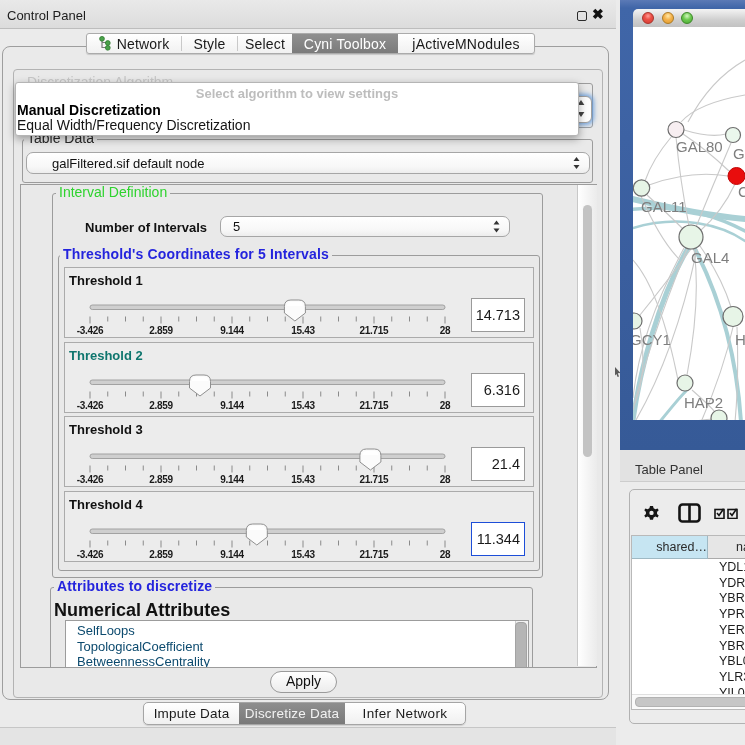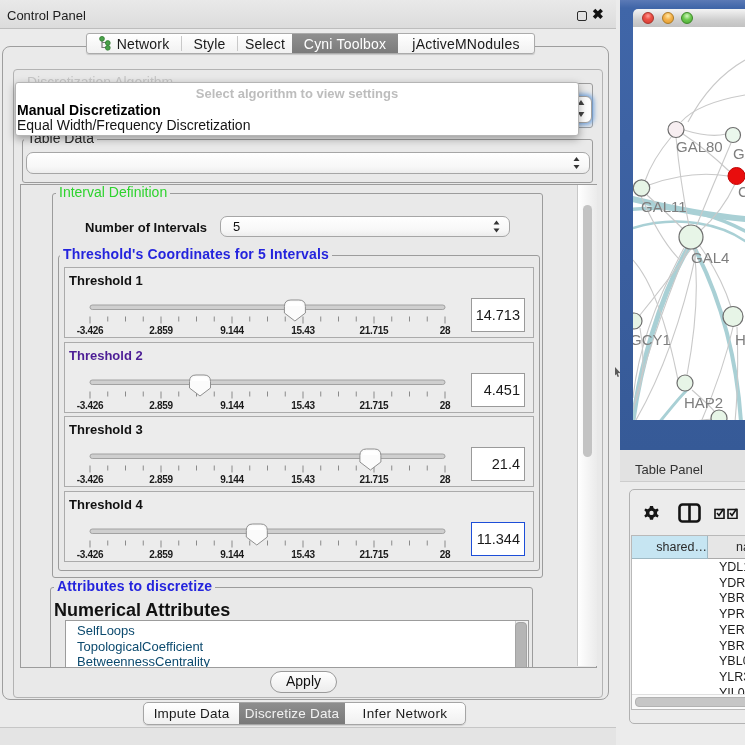--- a/index.html
+++ b/index.html
@@ -52,20 +52,21 @@
 
 <div class="abs" style="left:570px;top:96px;width:20px;height:25px;background:#fdfdfd;border:1px solid #a0a0a0;border-radius:6px;box-shadow:0 0 4px 2px rgba(100,155,220,0.85);"></div>
 <svg class="abs" style="left:576px;top:99px;" width="10" height="19" viewBox="0 0 10 19">
   <path d="M5 1 L8.4 6 L1.6 6 Z" fill="#444"></path>
   <path d="M5 18 L8.4 13 L1.6 13 Z" fill="#444"></path>
 </svg>
 
 <div class="grp" style="left:22px;top:139px;width:569px;height:42px;"></div>
 <div class="grptitle" style="left:24px;top:132px;color:#2a2a2a;font-size:14px;">Table Data</div>
 <div class="combo" style="left:26px;top:152px;width:562px;height:20px;">
+  <span style="position:absolute;left:25px;top:3px;font-size:13px;">galFiltered.sif default node</span>
   <svg class="arrows" style="right:8px;top:3px;" height="14" viewBox="0 0 9 14">
     <path d="M4.5 1 L7.5 5 L1.5 5 Z" fill="#333"></path>
     <path d="M4.5 13 L7.5 9 L1.5 9 Z" fill="#333"></path>
   </svg>
 </div>
 
 <div class="abs" style="left:15px;top:82px;width:562px;height:52px;background:#ffffff;border:1px solid #b5b5b5;border-radius:3px;box-shadow:0 3px 9px rgba(0,0,0,0.35);z-index:30;">
   <div class="abs" style="left:0;top:3px;width:100%;text-align:center;font-size:13px;font-weight:bold;color:#bdbdbd;">Select algorithm to view settings</div>
   <div class="abs" style="left:1px;top:19px;font-size:14px;font-weight:bold;color:#000;">Manual Discretization</div>
   <div class="abs" style="left:1px;top:34px;font-size:14px;color:#141414;">Equal Width/Frequency Discretization</div>
@@ -101,34 +102,34 @@
     <text x="97.0" y="66.5" font-size="10" letter-spacing="-0.3" font-weight="bold" fill="#1a1a1a" text-anchor="middle" font-family="Liberation Sans,sans-serif">2.859</text>
     <text x="168.0" y="66.5" font-size="10" letter-spacing="-0.3" font-weight="bold" fill="#1a1a1a" text-anchor="middle" font-family="Liberation Sans,sans-serif">9.144</text>
     <text x="239.0" y="66.5" font-size="10" letter-spacing="-0.3" font-weight="bold" fill="#1a1a1a" text-anchor="middle" font-family="Liberation Sans,sans-serif">15.43</text>
     <text x="310.0" y="66.5" font-size="10" letter-spacing="-0.3" font-weight="bold" fill="#1a1a1a" text-anchor="middle" font-family="Liberation Sans,sans-serif">21.715</text>
     <text x="381.0" y="66.5" font-size="10" letter-spacing="-0.3" font-weight="bold" fill="#1a1a1a" text-anchor="middle" font-family="Liberation Sans,sans-serif">28</text>
     <path d="M220.4 39.5 Q220.4 33 226.9 33 L234.9 33 Q241.4 33 241.4 39.5 L241.4 46 L230.9 54 L220.4 46 Z" fill="#fbfbfb" stroke="#8f8f8f" stroke-width="1"></path>
     <path d="M222.9 39 Q222.9 35 226.9 35 L234.9 35 Q238.9 35 238.9 39 Z" fill="#ffffff" opacity="0.9"></path>
   </svg>
   <div class="abs" style="left:471px;top:298.0px;width:54px;height:34px;background:#fff;border:1px solid #9a9a9a;box-sizing:border-box;font-size:14.5px;color:#1a1a1a;text-align:right;line-height:32px;"><span style="margin-right:4px;">14.713</span></div>
   <div class="abs" style="left:64px;top:341.5px;width:468px;height:69px;border:1px solid #ababab;background:#ececec;"></div>
-  <div class="abs" style="left:69px;top:347.5px;font-size:13px;font-weight:bold;color:#4c1d95;">Threshold 2</div>
+  <div class="abs" style="left:69px;top:347.5px;font-size:13px;font-weight:bold;color:#0f766e;">Threshold 2</div>
   <svg class="abs" style="left:64px;top:341.5px;" width="470" height="71" viewBox="0 0 470 71">
     <rect x="26.0" y="38" width="355.0" height="4.5" rx="2.25" fill="#cfcfcf" stroke="#9b9b9b" stroke-width="0.9"></rect>
     <path d="M26.00 49.5 V56.5 M43.75 49.5 V54.5 M61.50 49.5 V54.5 M79.25 49.5 V54.5 M97.00 49.5 V56.5 M114.75 49.5 V54.5 M132.50 49.5 V54.5 M150.25 49.5 V54.5 M168.00 49.5 V56.5 M185.75 49.5 V54.5 M203.50 49.5 V54.5 M221.25 49.5 V54.5 M239.00 49.5 V56.5 M256.75 49.5 V54.5 M274.50 49.5 V54.5 M292.25 49.5 V54.5 M310.00 49.5 V56.5 M327.75 49.5 V54.5 M345.50 49.5 V54.5 M363.25 49.5 V54.5 M381.00 49.5 V56.5" stroke="#8a8a8a" stroke-width="1" fill="none"></path>
     <text x="26.0" y="66.5" font-size="10" letter-spacing="-0.3" font-weight="bold" fill="#1a1a1a" text-anchor="middle" font-family="Liberation Sans,sans-serif">-3.426</text>
     <text x="97.0" y="66.5" font-size="10" letter-spacing="-0.3" font-weight="bold" fill="#1a1a1a" text-anchor="middle" font-family="Liberation Sans,sans-serif">2.859</text>
     <text x="168.0" y="66.5" font-size="10" letter-spacing="-0.3" font-weight="bold" fill="#1a1a1a" text-anchor="middle" font-family="Liberation Sans,sans-serif">9.144</text>
     <text x="239.0" y="66.5" font-size="10" letter-spacing="-0.3" font-weight="bold" fill="#1a1a1a" text-anchor="middle" font-family="Liberation Sans,sans-serif">15.43</text>
     <text x="310.0" y="66.5" font-size="10" letter-spacing="-0.3" font-weight="bold" fill="#1a1a1a" text-anchor="middle" font-family="Liberation Sans,sans-serif">21.715</text>
     <text x="381.0" y="66.5" font-size="10" letter-spacing="-0.3" font-weight="bold" fill="#1a1a1a" text-anchor="middle" font-family="Liberation Sans,sans-serif">28</text>
     <path d="M125.5 39.5 Q125.5 33 132.0 33 L140.0 33 Q146.5 33 146.5 39.5 L146.5 46 L136.0 54 L125.5 46 Z" fill="#fbfbfb" stroke="#8f8f8f" stroke-width="1"></path>
     <path d="M128.0 39 Q128.0 35 132.0 35 L140.0 35 Q144.0 35 144.0 39 Z" fill="#ffffff" opacity="0.9"></path>
   </svg>
-  <div class="abs" style="left:471px;top:372.5px;width:54px;height:34px;background:#fff;border:1px solid #9a9a9a;box-sizing:border-box;font-size:14.5px;color:#1a1a1a;text-align:right;line-height:32px;"><span style="margin-right:4px;">4.451</span></div>
+  <div class="abs" style="left:471px;top:372.5px;width:54px;height:34px;background:#fff;border:1px solid #9a9a9a;box-sizing:border-box;font-size:14.5px;color:#1a1a1a;text-align:right;line-height:32px;"><span style="margin-right:4px;">6.316</span></div>
   <div class="abs" style="left:64px;top:416.0px;width:468px;height:69px;border:1px solid #ababab;background:#ececec;"></div>
   <div class="abs" style="left:69px;top:422.0px;font-size:13px;font-weight:bold;color:#111;">Threshold 3</div>
   <svg class="abs" style="left:64px;top:416.0px;" width="470" height="71" viewBox="0 0 470 71">
     <rect x="26.0" y="38" width="355.0" height="4.5" rx="2.25" fill="#cfcfcf" stroke="#9b9b9b" stroke-width="0.9"></rect>
     <path d="M26.00 49.5 V56.5 M43.75 49.5 V54.5 M61.50 49.5 V54.5 M79.25 49.5 V54.5 M97.00 49.5 V56.5 M114.75 49.5 V54.5 M132.50 49.5 V54.5 M150.25 49.5 V54.5 M168.00 49.5 V56.5 M185.75 49.5 V54.5 M203.50 49.5 V54.5 M221.25 49.5 V54.5 M239.00 49.5 V56.5 M256.75 49.5 V54.5 M274.50 49.5 V54.5 M292.25 49.5 V54.5 M310.00 49.5 V56.5 M327.75 49.5 V54.5 M345.50 49.5 V54.5 M363.25 49.5 V54.5 M381.00 49.5 V56.5" stroke="#8a8a8a" stroke-width="1" fill="none"></path>
     <text x="26.0" y="66.5" font-size="10" letter-spacing="-0.3" font-weight="bold" fill="#1a1a1a" text-anchor="middle" font-family="Liberation Sans,sans-serif">-3.426</text>
     <text x="97.0" y="66.5" font-size="10" letter-spacing="-0.3" font-weight="bold" fill="#1a1a1a" text-anchor="middle" font-family="Liberation Sans,sans-serif">2.859</text>
     <text x="168.0" y="66.5" font-size="10" letter-spacing="-0.3" font-weight="bold" fill="#1a1a1a" text-anchor="middle" font-family="Liberation Sans,sans-serif">9.144</text>
     <text x="239.0" y="66.5" font-size="10" letter-spacing="-0.3" font-weight="bold" fill="#1a1a1a" text-anchor="middle" font-family="Liberation Sans,sans-serif">15.43</text>
     <text x="310.0" y="66.5" font-size="10" letter-spacing="-0.3" font-weight="bold" fill="#1a1a1a" text-anchor="middle" font-family="Liberation Sans,sans-serif">21.715</text>

